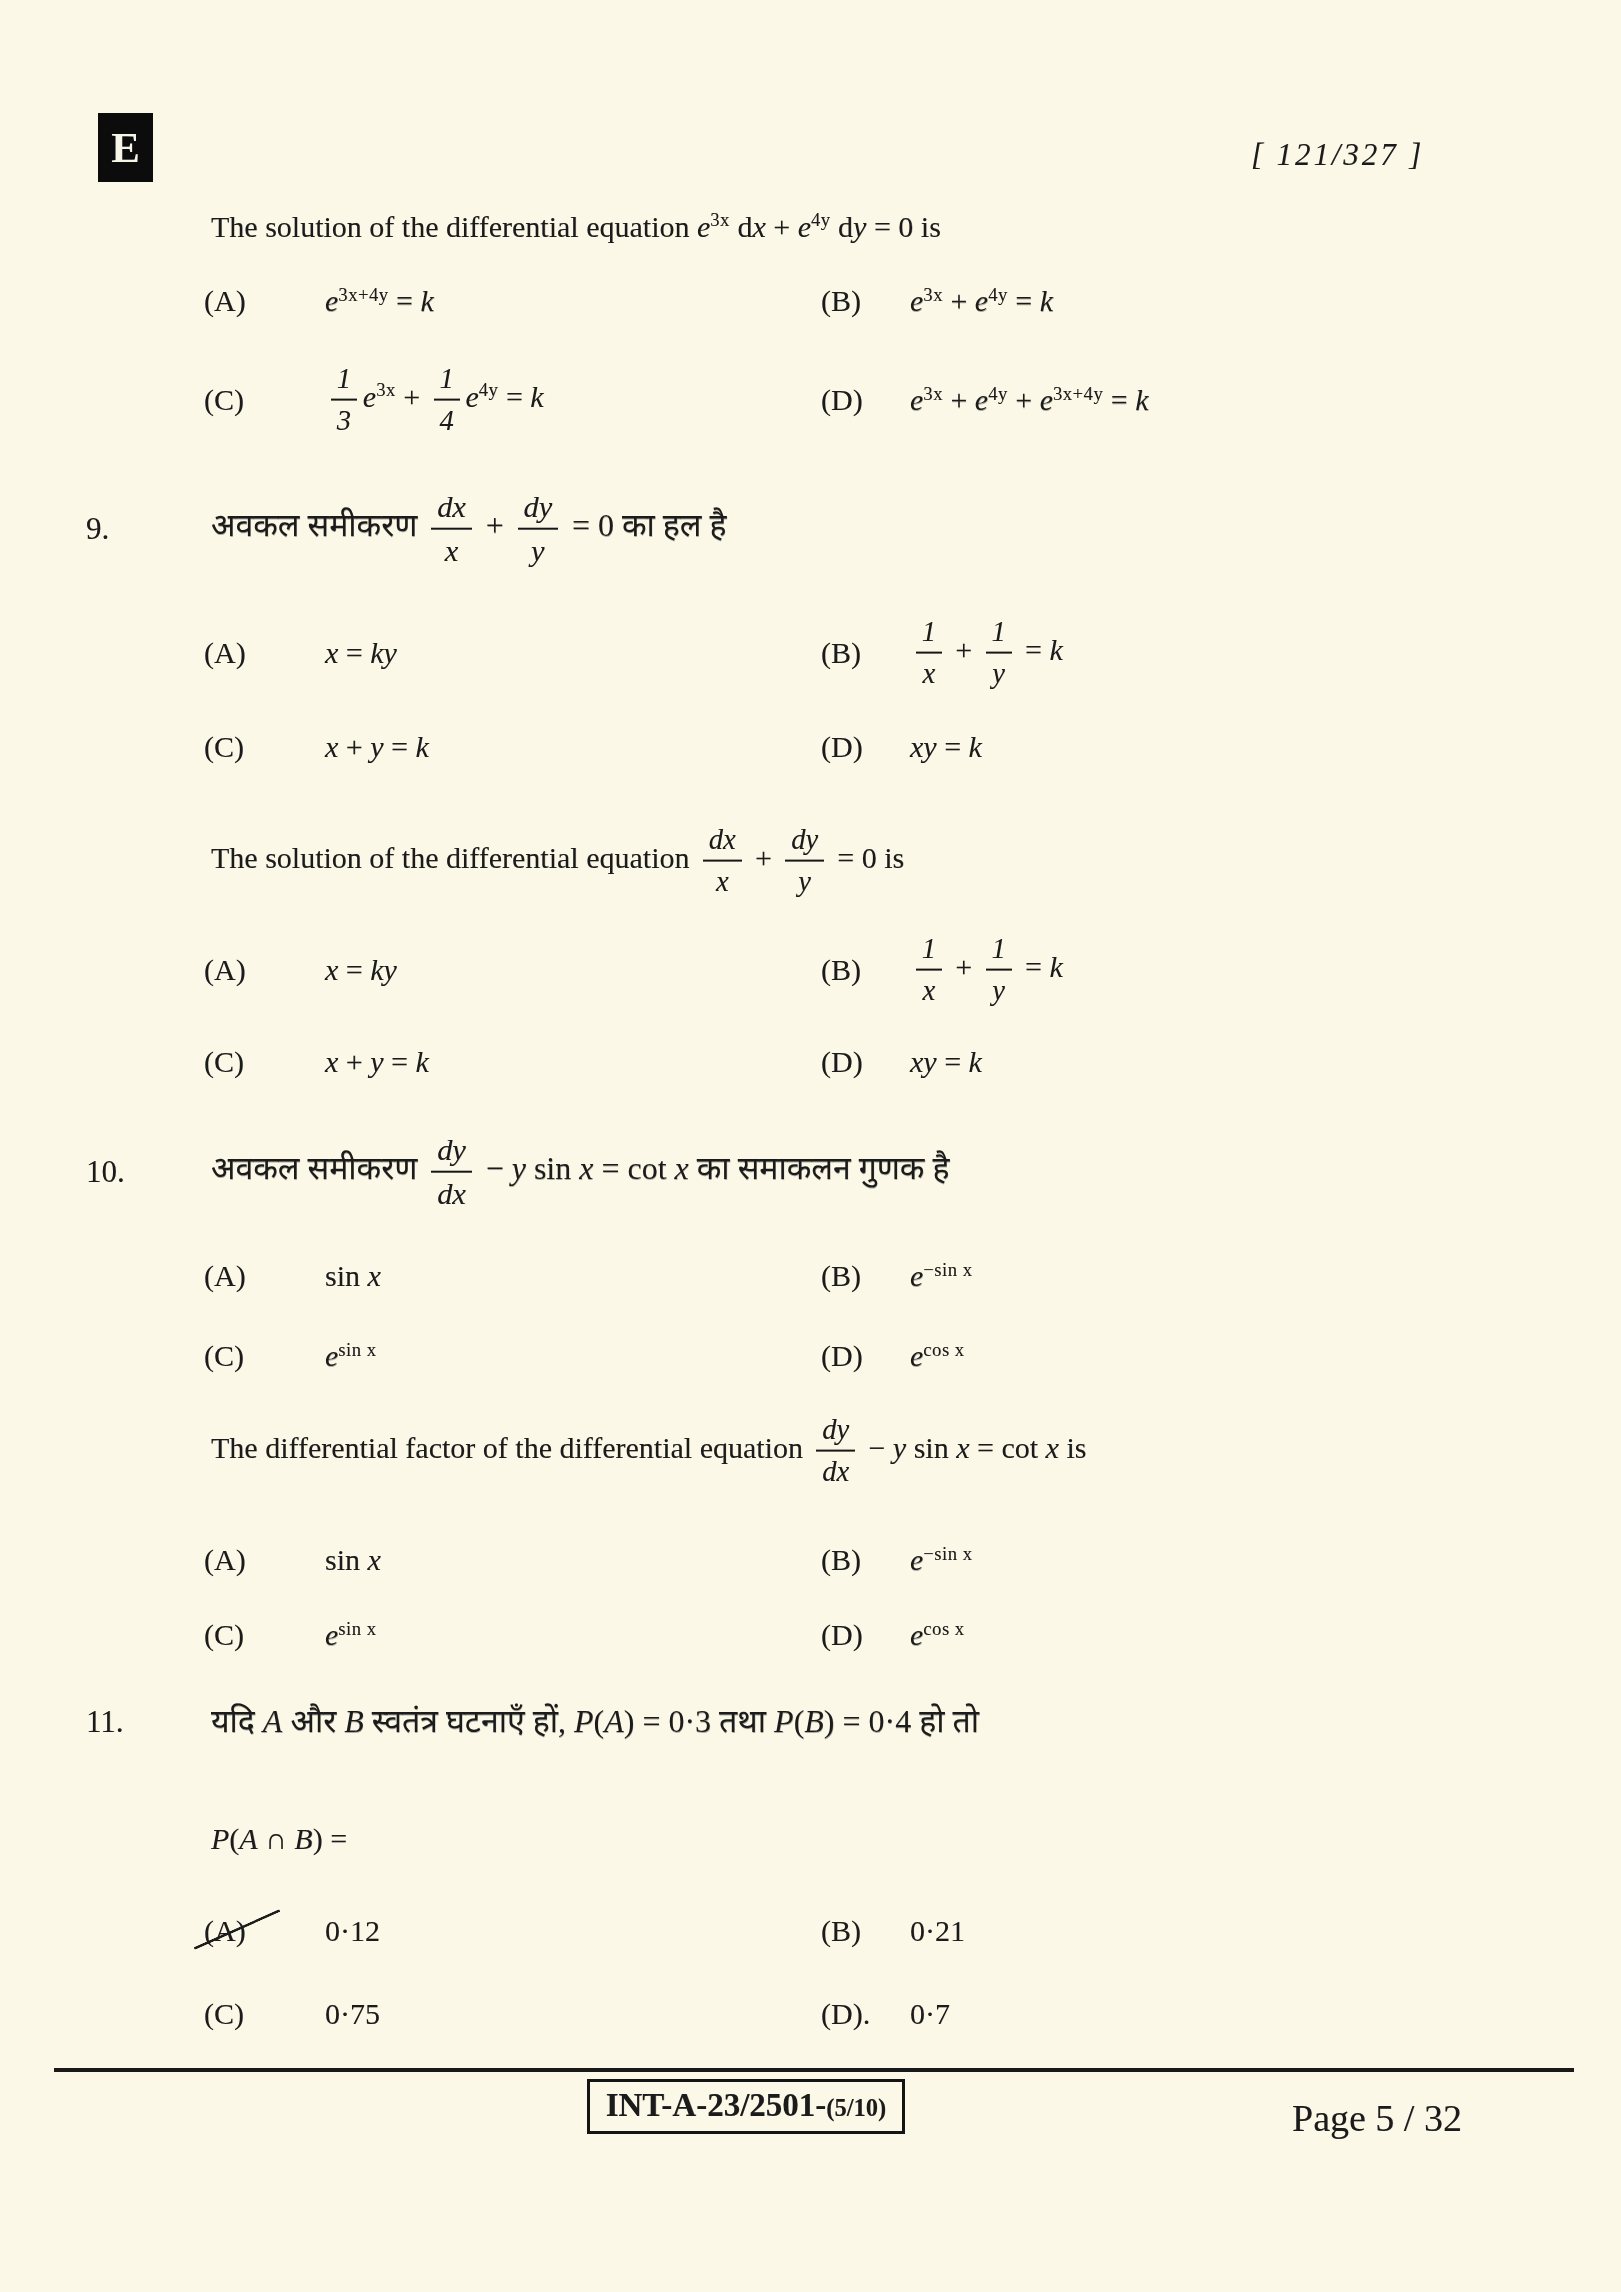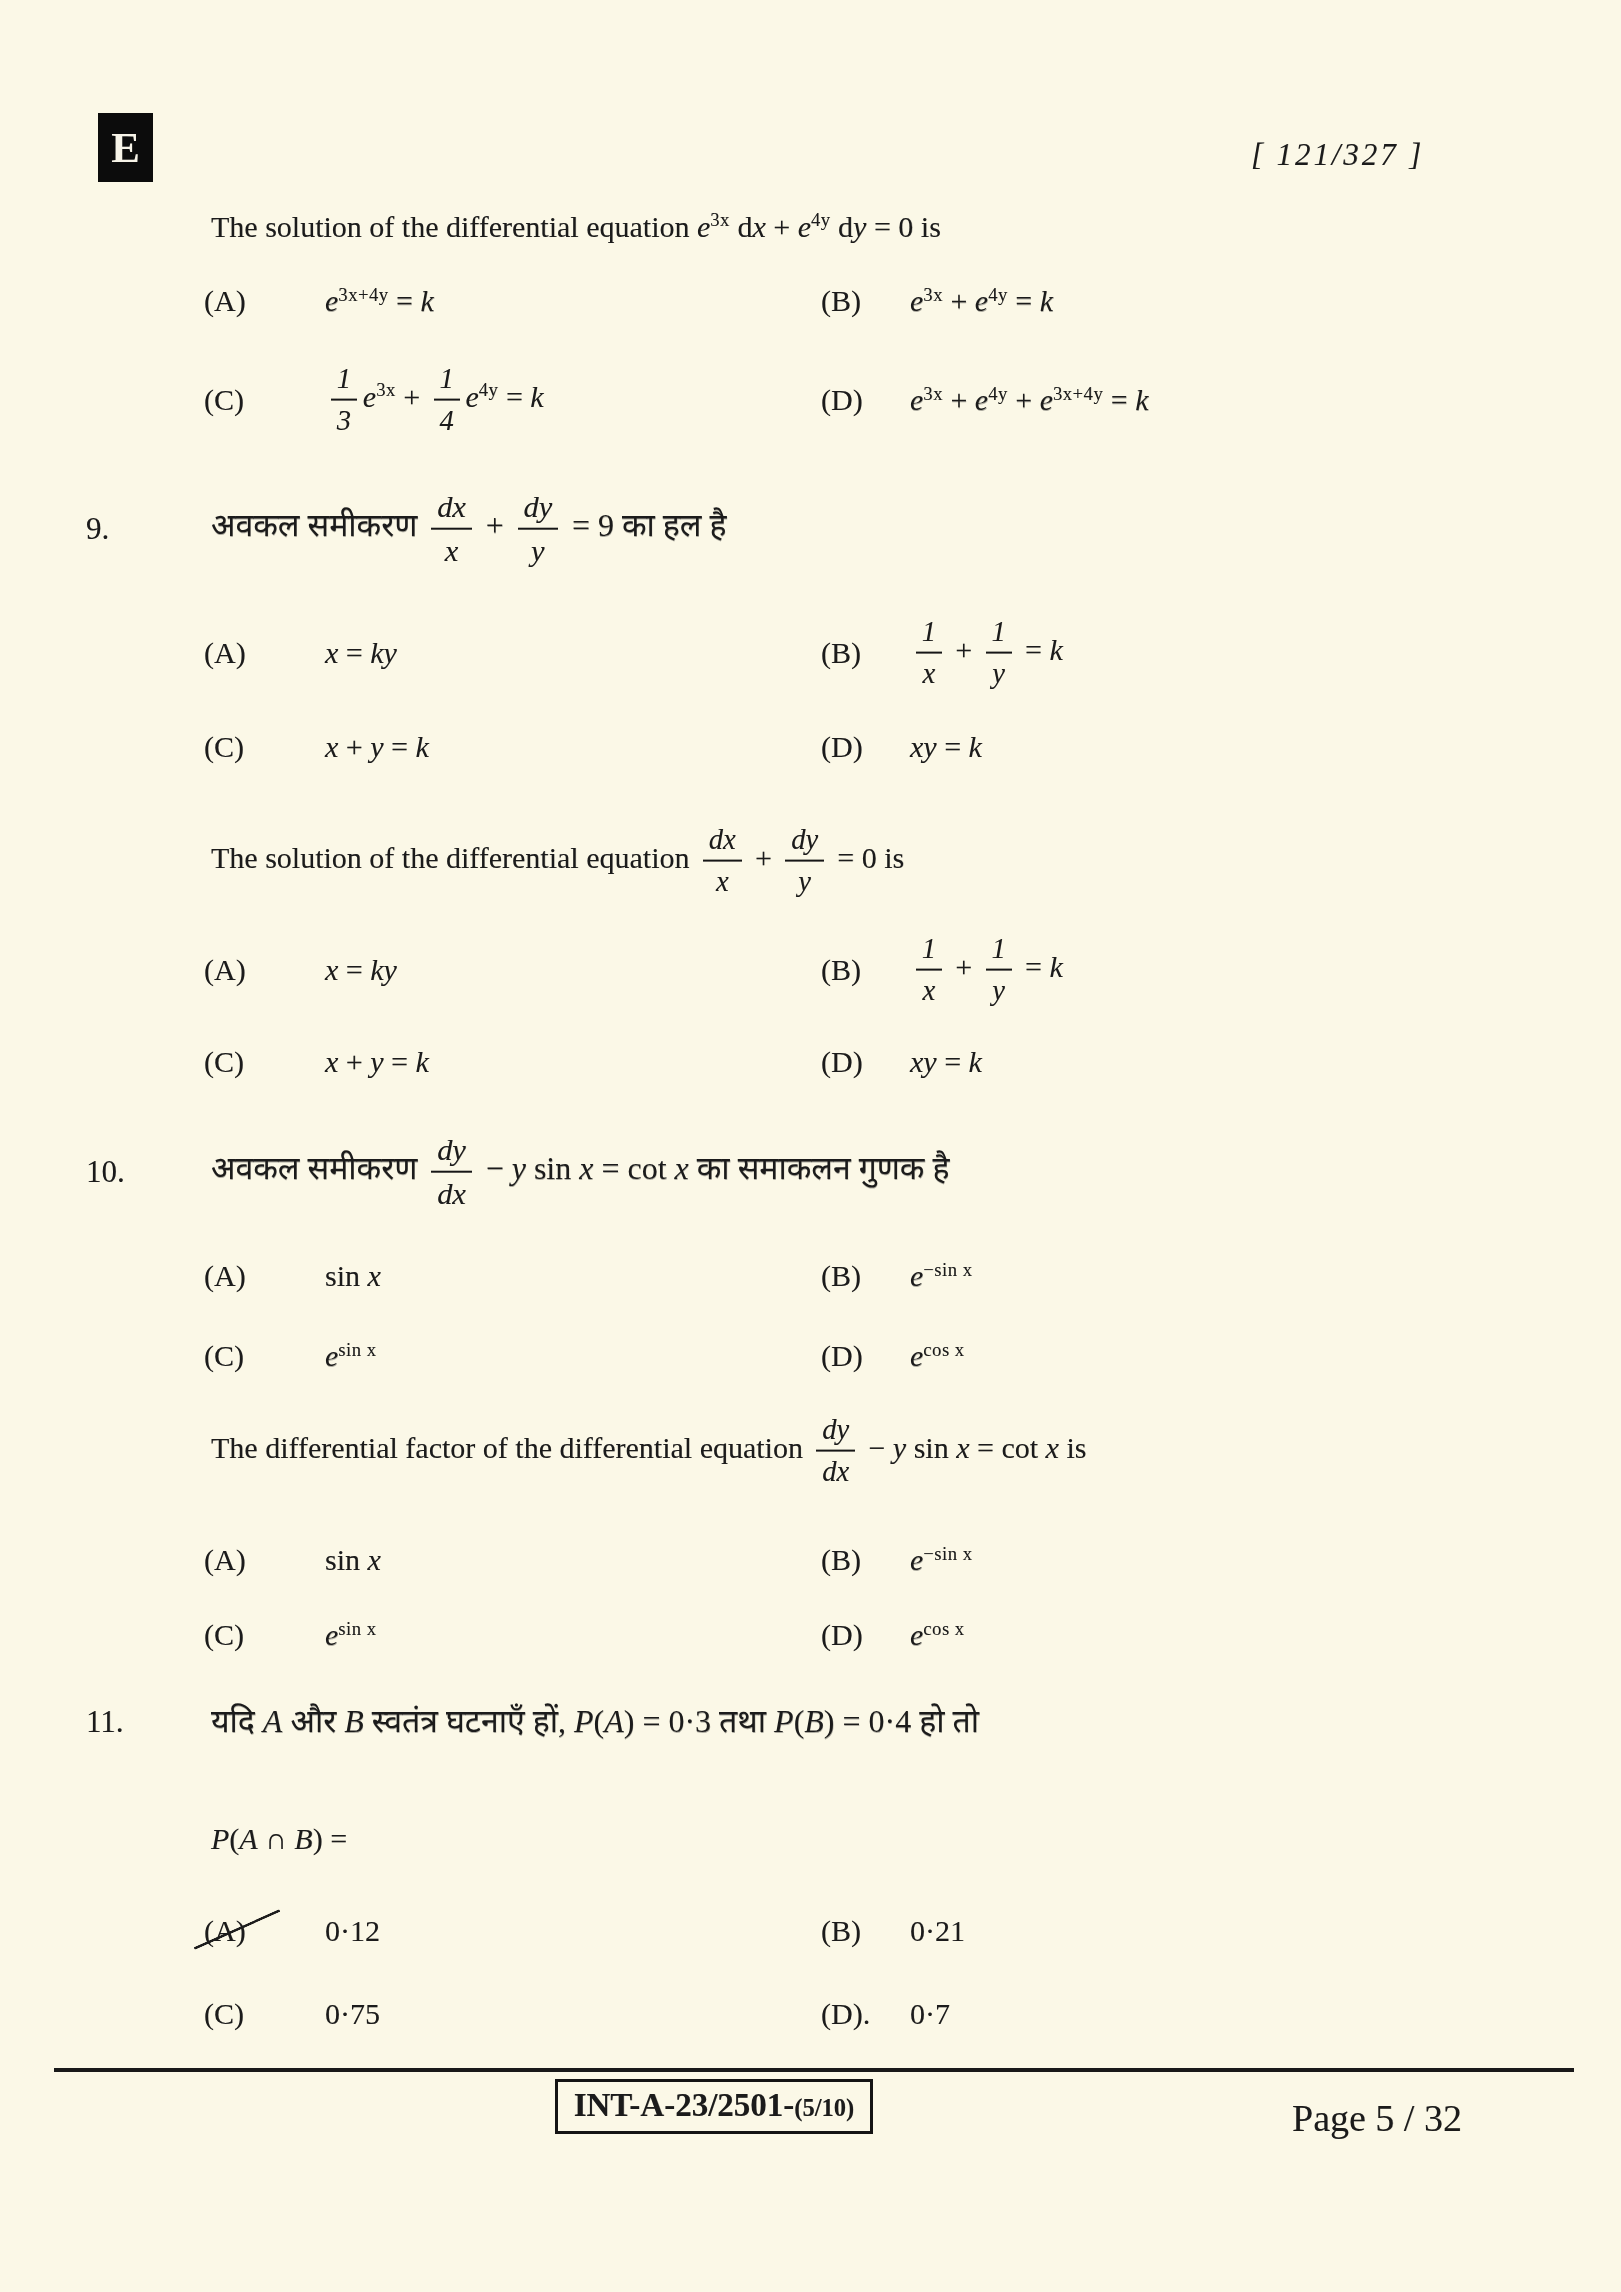--- a/index.html
+++ b/index.html
@@ -36,21 +36,21 @@
     vertical-align:middle;line-height:1;margin:0 5.9px;font-size:0.95em;font-style:italic;
   }
   .frac .fn{display:block;padding:2px 5.9px 5.9px;border-bottom:2.5px solid #161616;}
   .frac .fd{display:block;padding:5.9px 5.9px 2px;}
   .pen{
     position:absolute;left:-13.7px;top:44%;width:94px;height:0;
     border-top:3.9px solid #1d1d1d;transform:rotate(-24deg);border-radius:2px;
   }
   .rule{position:absolute;left:54px;right:47px;top:2068px;border-top:4.4px solid #191919;}
   .fbox{
-    position:absolute;left:555px;top:2079px;border:3.9px solid #141414;
+    position:absolute;left:587px;top:2079px;border:3.9px solid #141414;
     padding:4.9px 15.7px 6.9px;font-weight:bold;font-size:33px;white-space:nowrap;text-align:right;
   }
   .fbox .suffix{font-size:24.5px;font-weight:bold;}
   .pageno{position:absolute;left:1292px;top:2096px;font-size:38px;white-space:nowrap;}
 </style>
 </head>
 <body>
 
 <div class="page">
 
@@ -80,21 +80,21 @@
   </div>
 
   <div class="band" style="top:469px;height:120px">
     <span class="qnum">9.</span>
     <div class="stem hi" lang="hi"><span class="mt">अवकल समीकरण </span><span class="frac">
           <span class="fn">dx</span>
           <span class="fd">x</span>
         </span><span class="mt"> + </span><span class="frac">
           <span class="fn">dy</span>
           <span class="fd">y</span>
-        </span><span class="mt"> = 9 का हल है</span></div>
+        </span><span class="mt"> = 0 का हल है</span></div>
   </div>
   <div class="band" style="top:592px;height:122px">
     <span class="oc l1">(A)</span>
     <span class="oc e1"><span class="mi">x</span><span class="mt"> = </span><span class="mi">ky</span></span>
     <span class="oc l2">(B)</span>
     <span class="oc e2"><span class="frac">
           <span class="fn">1</span>
           <span class="fd">x</span>
         </span><span class="mt"> + </span><span class="frac">
           <span class="fn">1</span>

